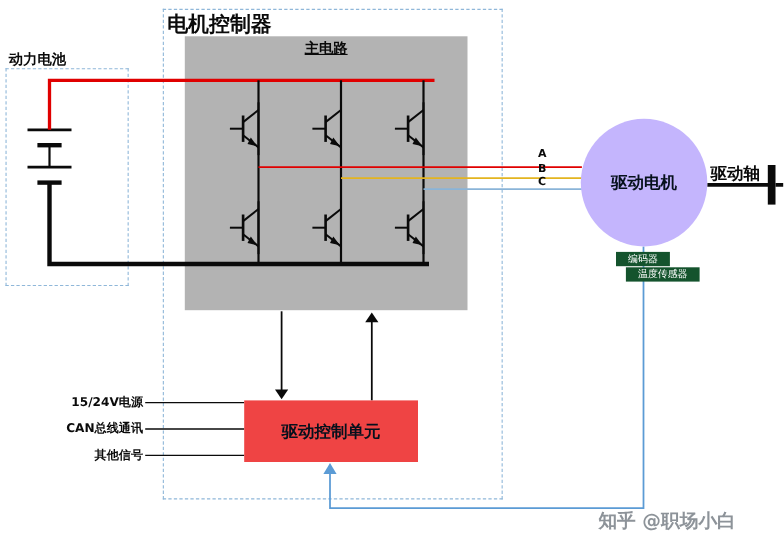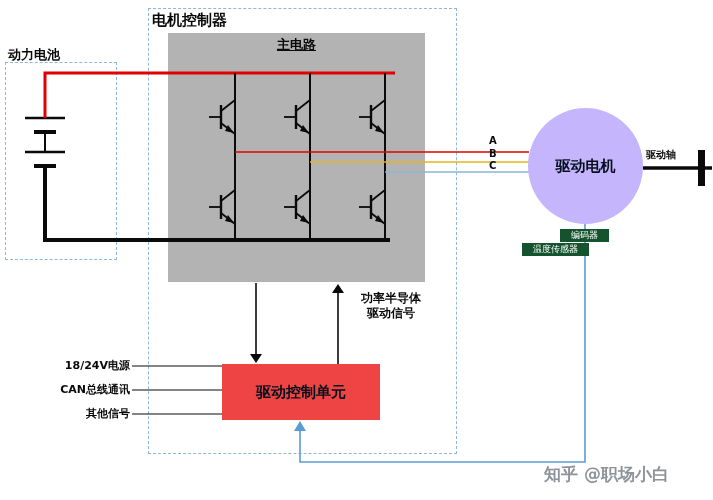--- a/index.html
+++ b/index.html
@@ -12,28 +12,28 @@
   #controller-box{left:148px;top:8px;width:307px;height:444px;}
   #main-circuit-box{left:168px;top:33px;width:257px;height:249px;background:#b3b3b3;}
   #wires{position:absolute;left:0;top:0;}
   #motor{left:528px;top:108px;width:115px;height:116px;border-radius:50%;background:#c4b5fd;
          display:flex;align-items:center;justify-content:center;font-size:15px;font-weight:bold;color:#06101c;}
   #control-unit{left:222px;top:364px;width:158px;height:56px;background:#ef4444;
          display:flex;align-items:center;justify-content:center;font-size:15px;font-weight:bold;color:#06101c;}
   .sensor-badge{position:absolute;background:#14532d;color:#ffffff;font-size:9px;
          display:flex;align-items:center;justify-content:center;font-weight:normal;}
   #encoder{left:560px;top:229px;width:49px;height:13px;}
-  #temp-sensor{left:522px;top:243px;width:67px;height:13px;text-align:right;}
-  #controller-label{left:152px;top:11px;font-size:15px;text-align:center;}
+  #temp-sensor{left:569px;top:243px;width:67px;height:13px;text-align:right;}
+  #controller-label{left:152px;top:11px;font-size:19px;text-align:center;}
   #battery-label{left:8px;top:47px;font-size:13px;}
   #main-circuit-label{left:168px;top:37px;width:257px;text-align:center;font-size:13px;text-decoration:underline;}
   #phase-a-label{left:489px;top:135px;font-size:10px;}
   #phase-b-label{left:489px;top:148px;font-size:10px;}
   #phase-c-label{left:489px;top:160px;font-size:10px;}
-  #shaft-label{left:646px;top:149px;font-size:10px;}
+  #shaft-label{left:646px;top:149px;font-size:15px;}
   #detect-label{left:170px;top:293px;width:88px;text-align:center;font-size:12px;}
   #drive-label{left:345px;top:291px;width:92px;text-align:center;font-size:12px;}
   #input-power-label{left:50px;top:359px;width:80px;text-align:right;font-size:11px;}
   #input-can-label{left:44px;top:383px;width:86px;text-align:right;font-size:11px;}
   #input-other-label{left:62px;top:407px;width:68px;text-align:right;font-size:11px;}
   #feedback-label{left:416px;top:469px;font-size:12px;}
   #watermark{left:544px;top:464px;font-size:17px;color:#8d9399;font-weight:bold;}
   .two-line span{display:block;}
 </style>
 </head>
@@ -128,23 +128,19 @@
   <div class="lbl" id="controller-label">电机控制器</div>
   <div class="lbl" id="battery-label">动力电池</div>
   <div class="lbl" id="main-circuit-label">主电路</div>
 
   <div class="lbl" id="phase-a-label">A</div>
   <div class="lbl" id="phase-b-label">B</div>
   <div class="lbl" id="phase-c-label">C</div>
 
   <div class="lbl" id="shaft-label">驱动轴</div>
 
-  <div class="lbl two-line" id="drive-label">
-    <span>功率半导体</span>
-    <span>驱动信号</span>
-  </div>
 
-  <div class="lbl" id="input-power-label">18/24V电源</div>
+  <div class="lbl" id="input-power-label">15/24V电源</div>
   <div class="lbl" id="input-can-label">CAN总线通讯</div>
   <div class="lbl" id="input-other-label">其他信号</div>
 
   <div class="lbl" id="watermark">知乎 @职场小白</div>
 </div>
 
 </body></html>

